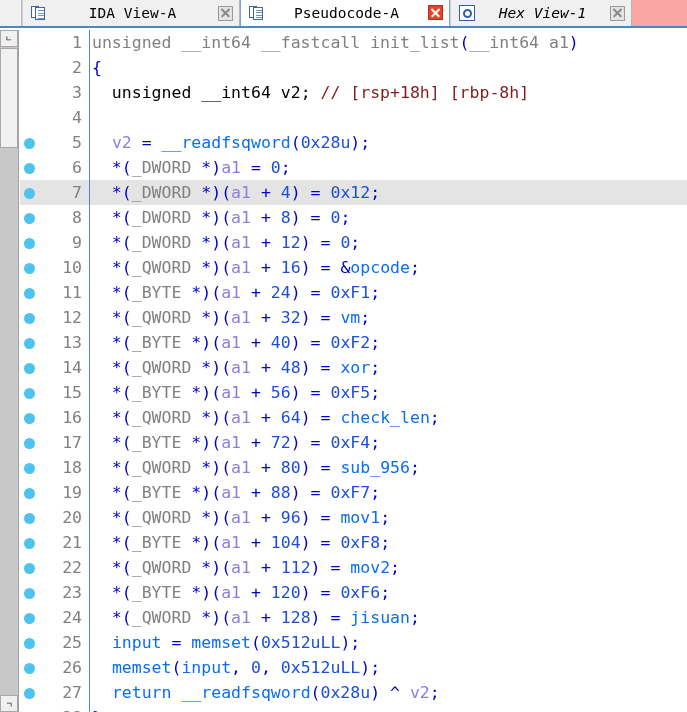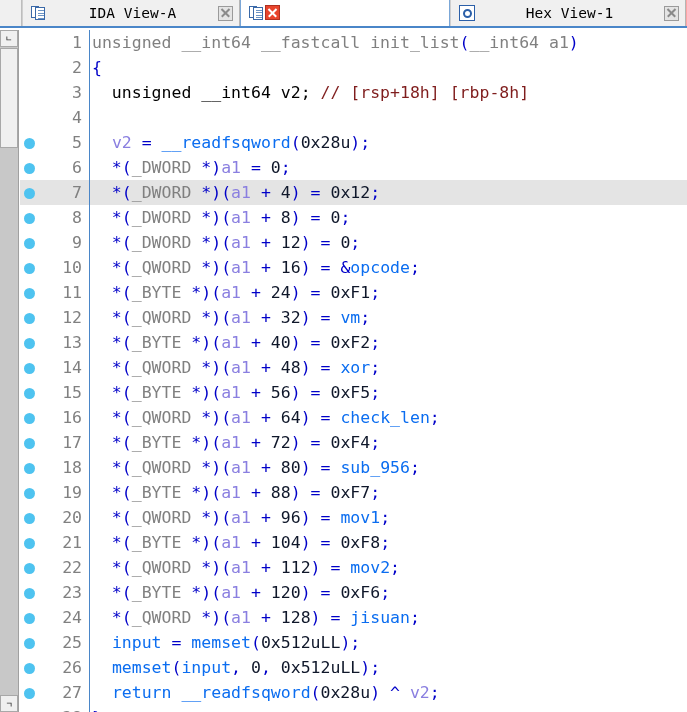--- a/index.html
+++ b/index.html
@@ -57,21 +57,21 @@
   .tab.active {
     background: #ffffff;
     border-left: 1px solid #7ba7d7;
     border-right: 1px solid #7ba7d7;
     border-top: 1px solid #7ba7d7;
     height: 28px;
     z-index: 3;
   }
   .tab-w1 { width: 218px; }
   .tab-w2 { width: 210px; }
-  .tab-w3 { width: 236px; }
+  .tab-w3 { width: 182px; font-style: italic; }
 
   .tab-icon {
     width: 16px; height: 16px;
     flex: 0 0 auto;
     position: relative;
   }
   .tab-label {
     flex: 1 1 auto;
     text-align: center;
     font-family: "DejaVu Sans Mono", "Liberation Mono", monospace;
@@ -217,21 +217,21 @@
     position: absolute;
     left: 72px; top: 0;
     white-space: pre;
     text-align: center;
   }
 
   
   .t-plain   { color: #000000; }
   .t-gray    { color: #808080; }
   .t-kw      { color: #0000c8; }     
-  .t-num     { color: #0f172a; }
+  .t-num     { color: #1d4ed8; }
   .t-var     { color: #8a7fe0; }     
   .t-func    { color: #0b6df0; }     
   .t-comment { color: #7f1d1d; }     
   .t-punct   { color: #0000c8; }
 </style>
 </head>
 <body>
 
 <div id="app">
 
@@ -261,20 +261,21 @@
             <span class="doc-ico">
               <span class="back"></span>
               <span class="front">
                 <span class="ln" style="top:2px"></span>
                 <span class="ln" style="top:4.5px"></span>
                 <span class="ln" style="top:7px"></span>
                 <span class="ln" style="top:9.5px"></span>
               </span>
             </span>
           </span>
+          <span class="tab-label">Pseudocode-A</span>
           <span class="tab-close red">
             <span class="x1"></span>
             <span class="x2"></span>
           </span>
         </div>
         <div class="tab tab-w3">
           <span class="tab-icon">
             <span class="hexico">
               <span class="ring"></span>
             </span>

